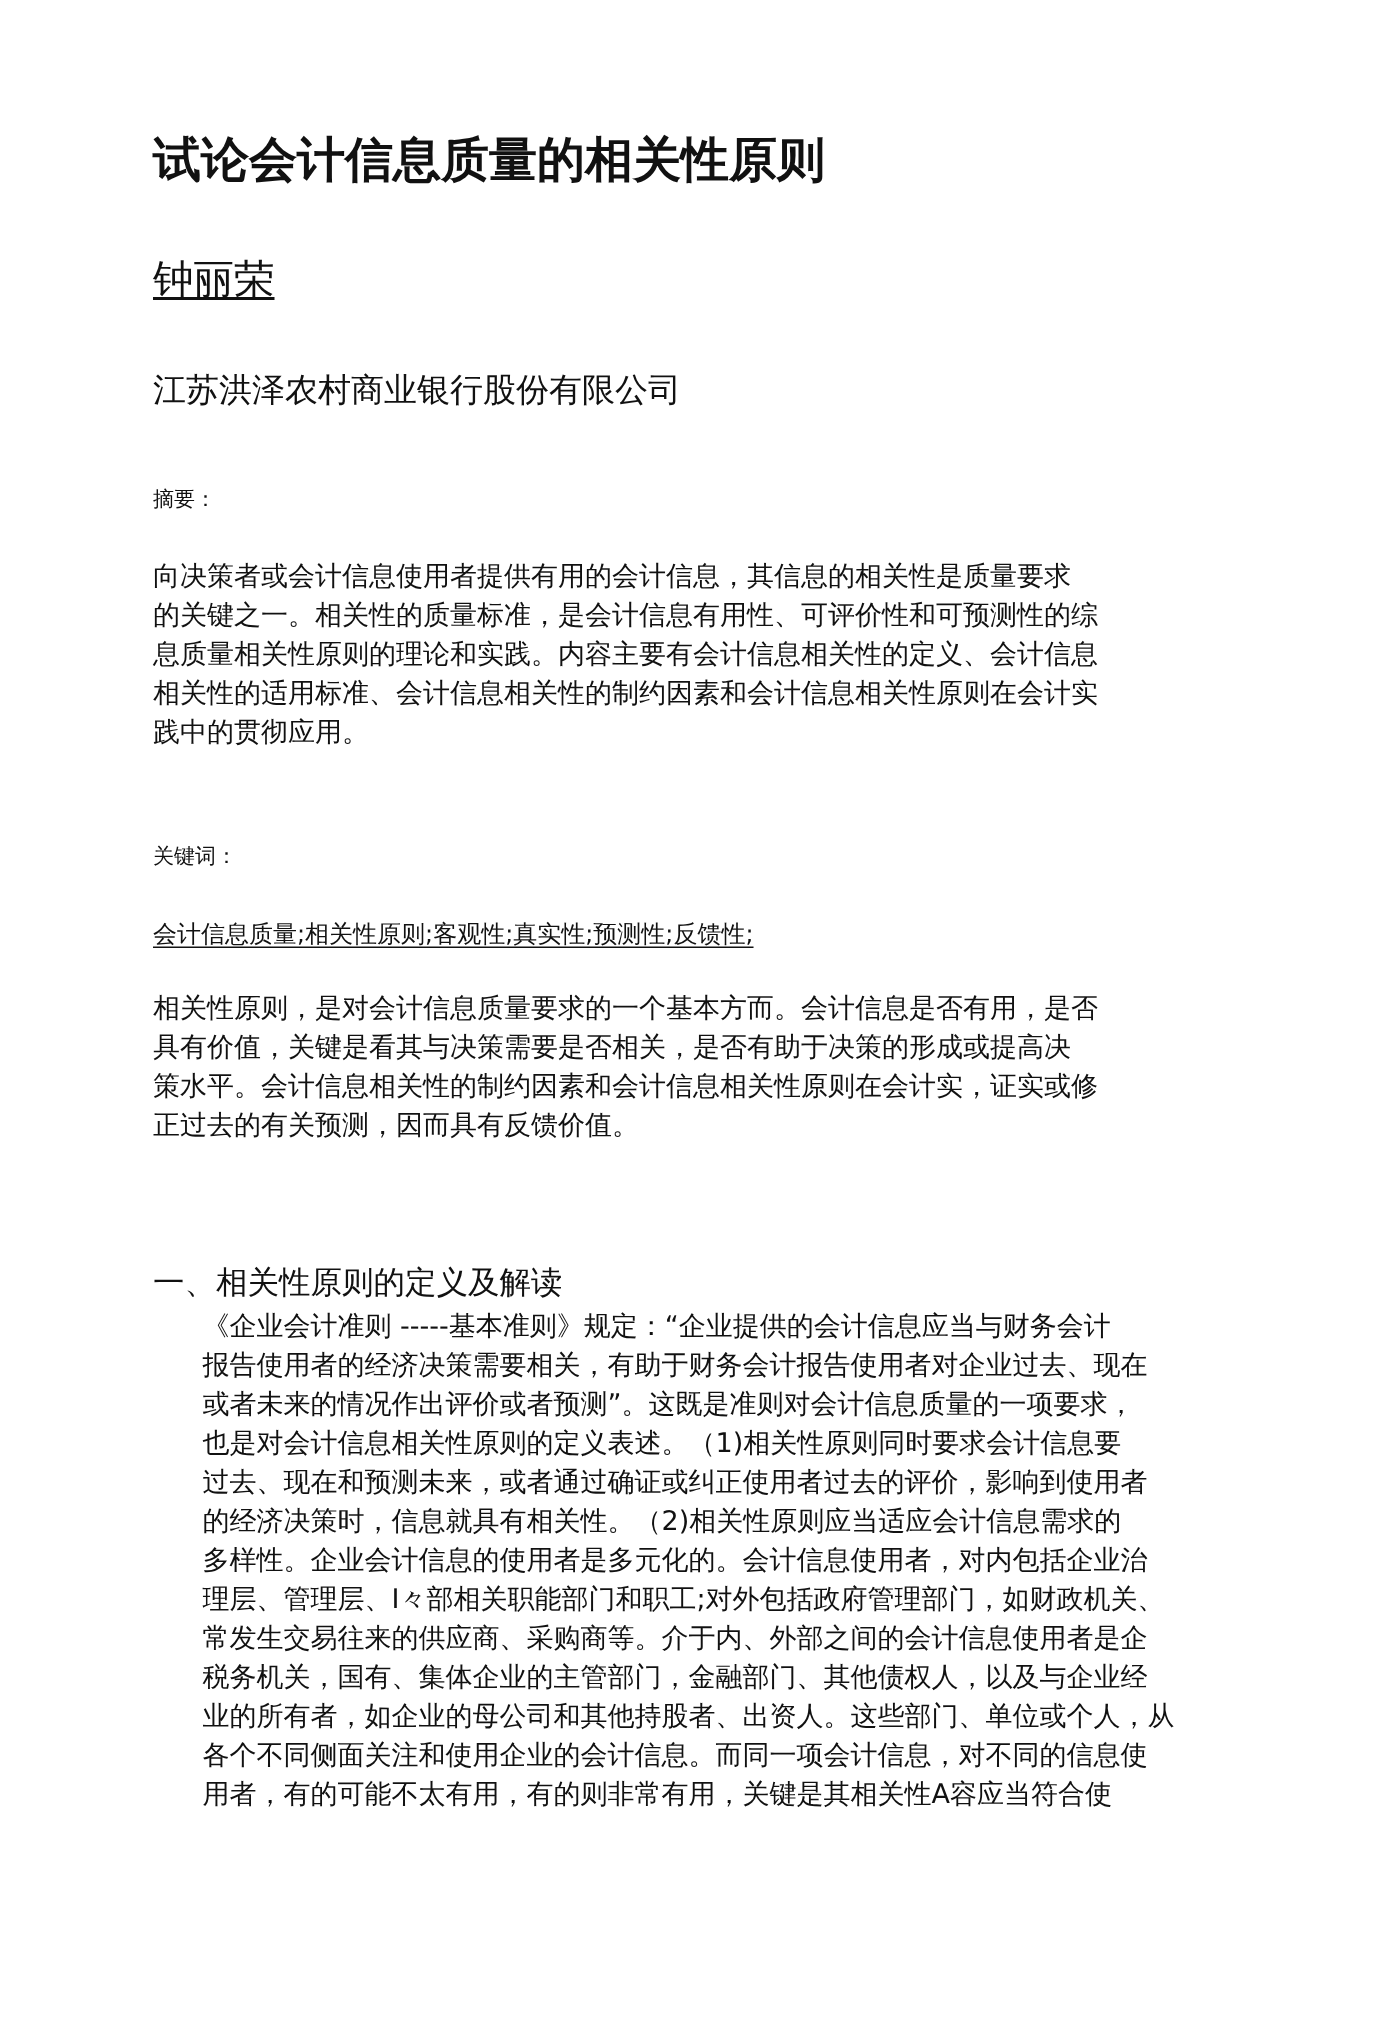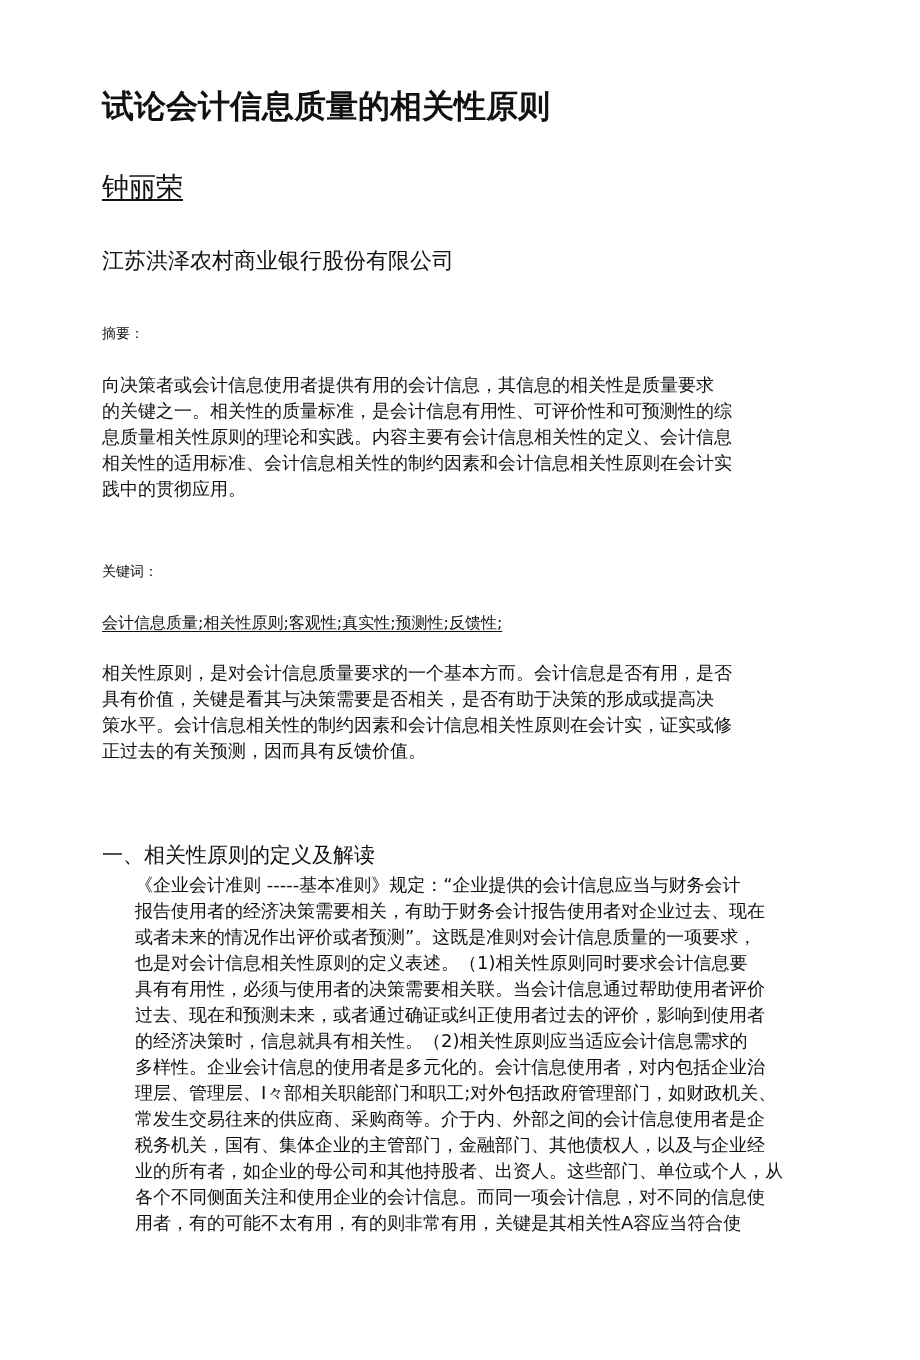--- a/index.html
+++ b/index.html
@@ -121,21 +121,20 @@
     <span class="ln">正过去的有关预测，因而具有反馈价值。</span>
   </div>
 
   <h2 class="section-heading">一、相关性原则的定义及解读</h2>
 
   <div class="para" style="top:872px;margin-left:33px;">
     <span class="ln">《企业会计准则 -----基本准则》规定：“企业提供的会计信息应当与财务会计</span>
     <span class="ln">报告使用者的经济决策需要相关，有助于财务会计报告使用者对企业过去、现在</span>
     <span class="ln">或者未来的情况作出评价或者预测”。这既是准则对会计信息质量的一项要求，</span>
     <span class="ln">也是对会计信息相关性原则的定义表述。（1)相关性原则同时要求会计信息要</span>
-    <span class="ln">具有有用性，必须与使用者的决策需要相关联。当会计信息通过帮助使用者评价</span>
     <span class="ln">过去、现在和预测未来，或者通过确证或纠正使用者过去的评价，影响到使用者</span>
     <span class="ln">的经济决策时，信息就具有相关性。（2)相关性原则应当适应会计信息需求的</span>
     <span class="ln">多样性。企业会计信息的使用者是多元化的。会计信息使用者，对内包括企业治</span>
     <span class="ln">理层、管理层、I々部相关职能部门和职工;对外包括政府管理部门，如财政机关、</span>
     <span class="ln">常发生交易往来的供应商、采购商等。介于内、外部之间的会计信息使用者是企</span>
     <span class="ln">税务机关，国有、集体企业的主管部门，金融部门、其他债权人，以及与企业经</span>
     <span class="ln">业的所有者，如企业的母公司和其他持股者、出资人。这些部门、单位或个人，从</span>
     <span class="ln">各个不同侧面关注和使用企业的会计信息。而同一项会计信息，对不同的信息使</span>
     <span class="ln">用者，有的可能不太有用，有的则非常有用，关键是其相关性A容应当符合使</span>
   </div>

